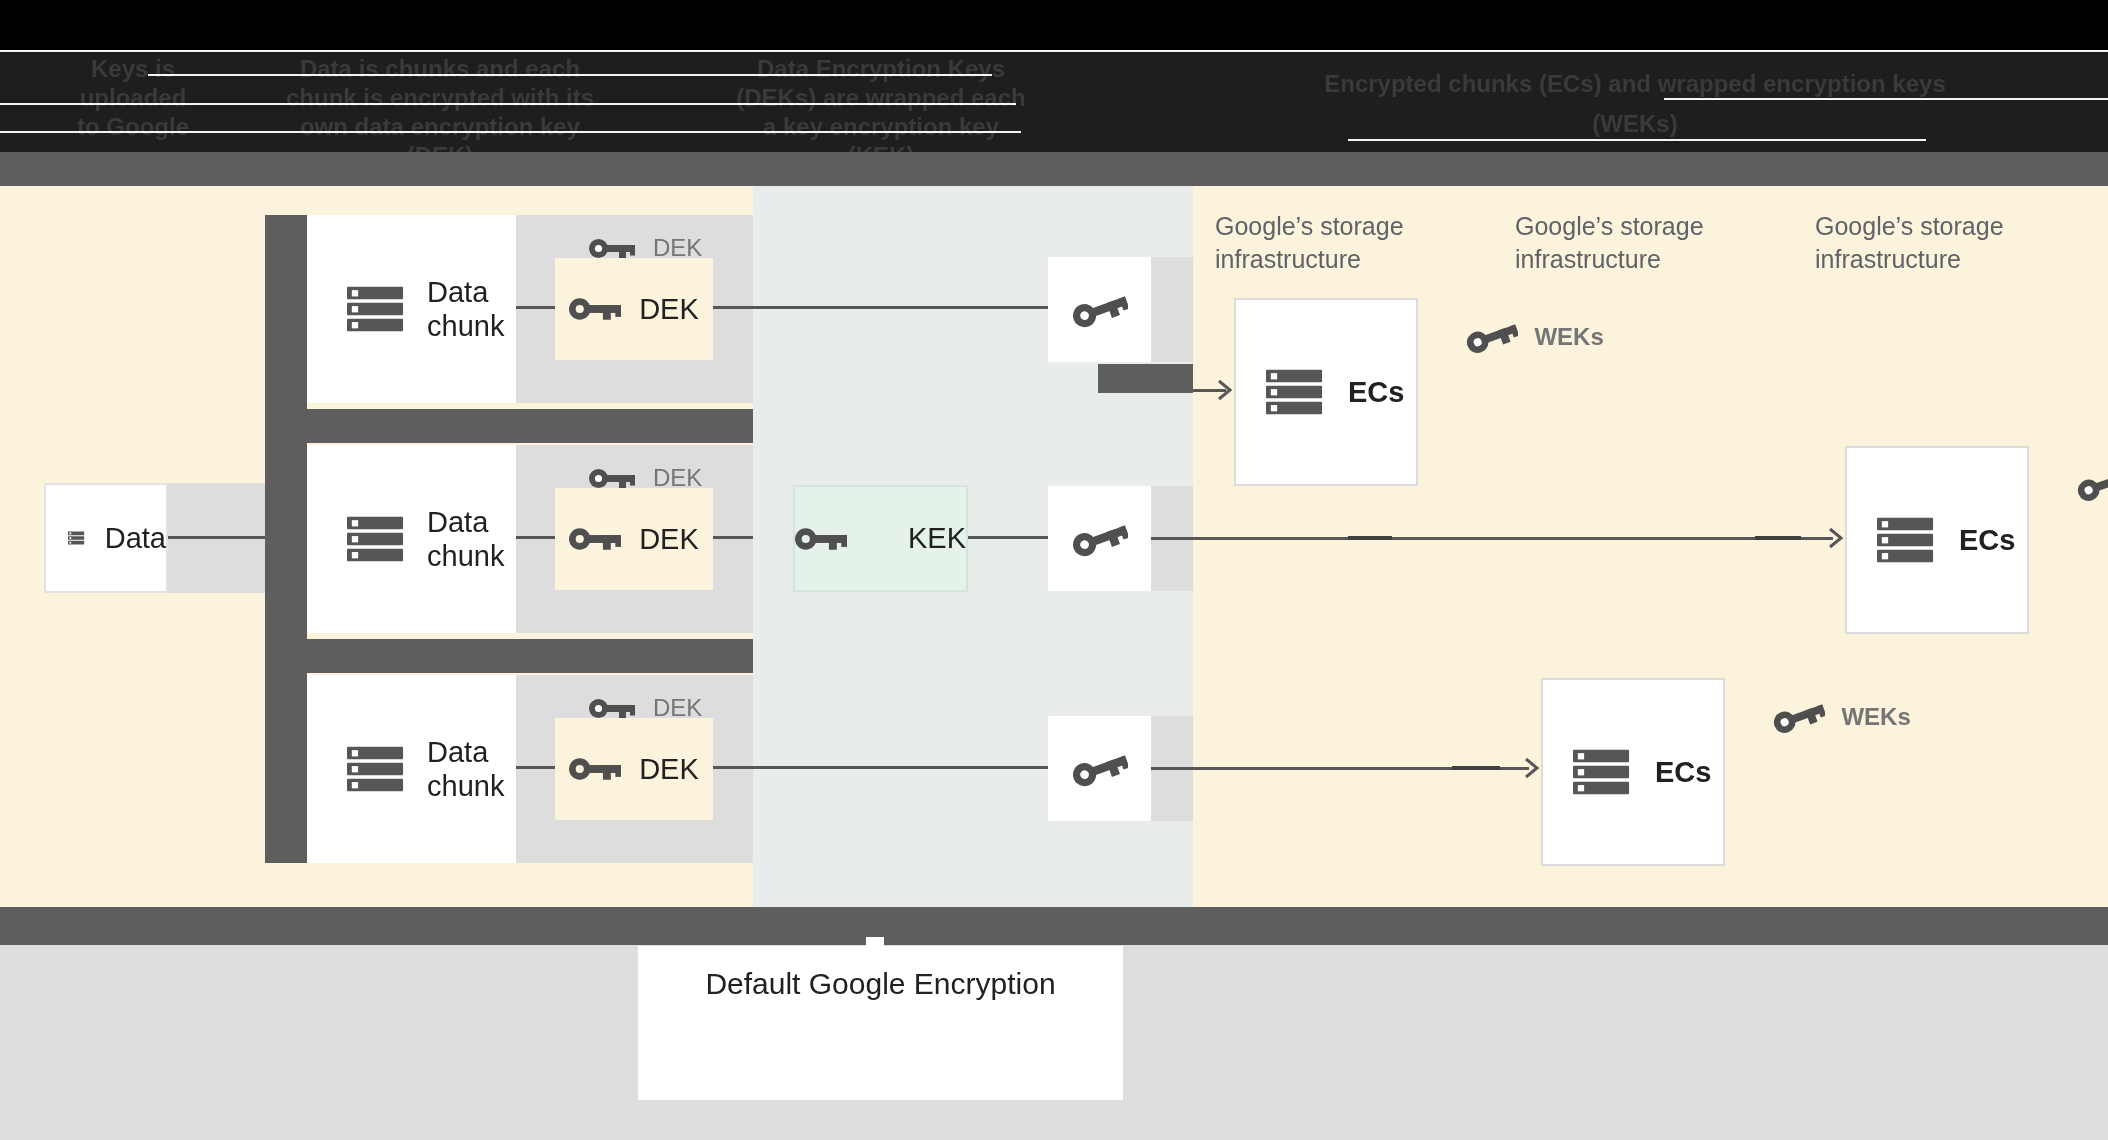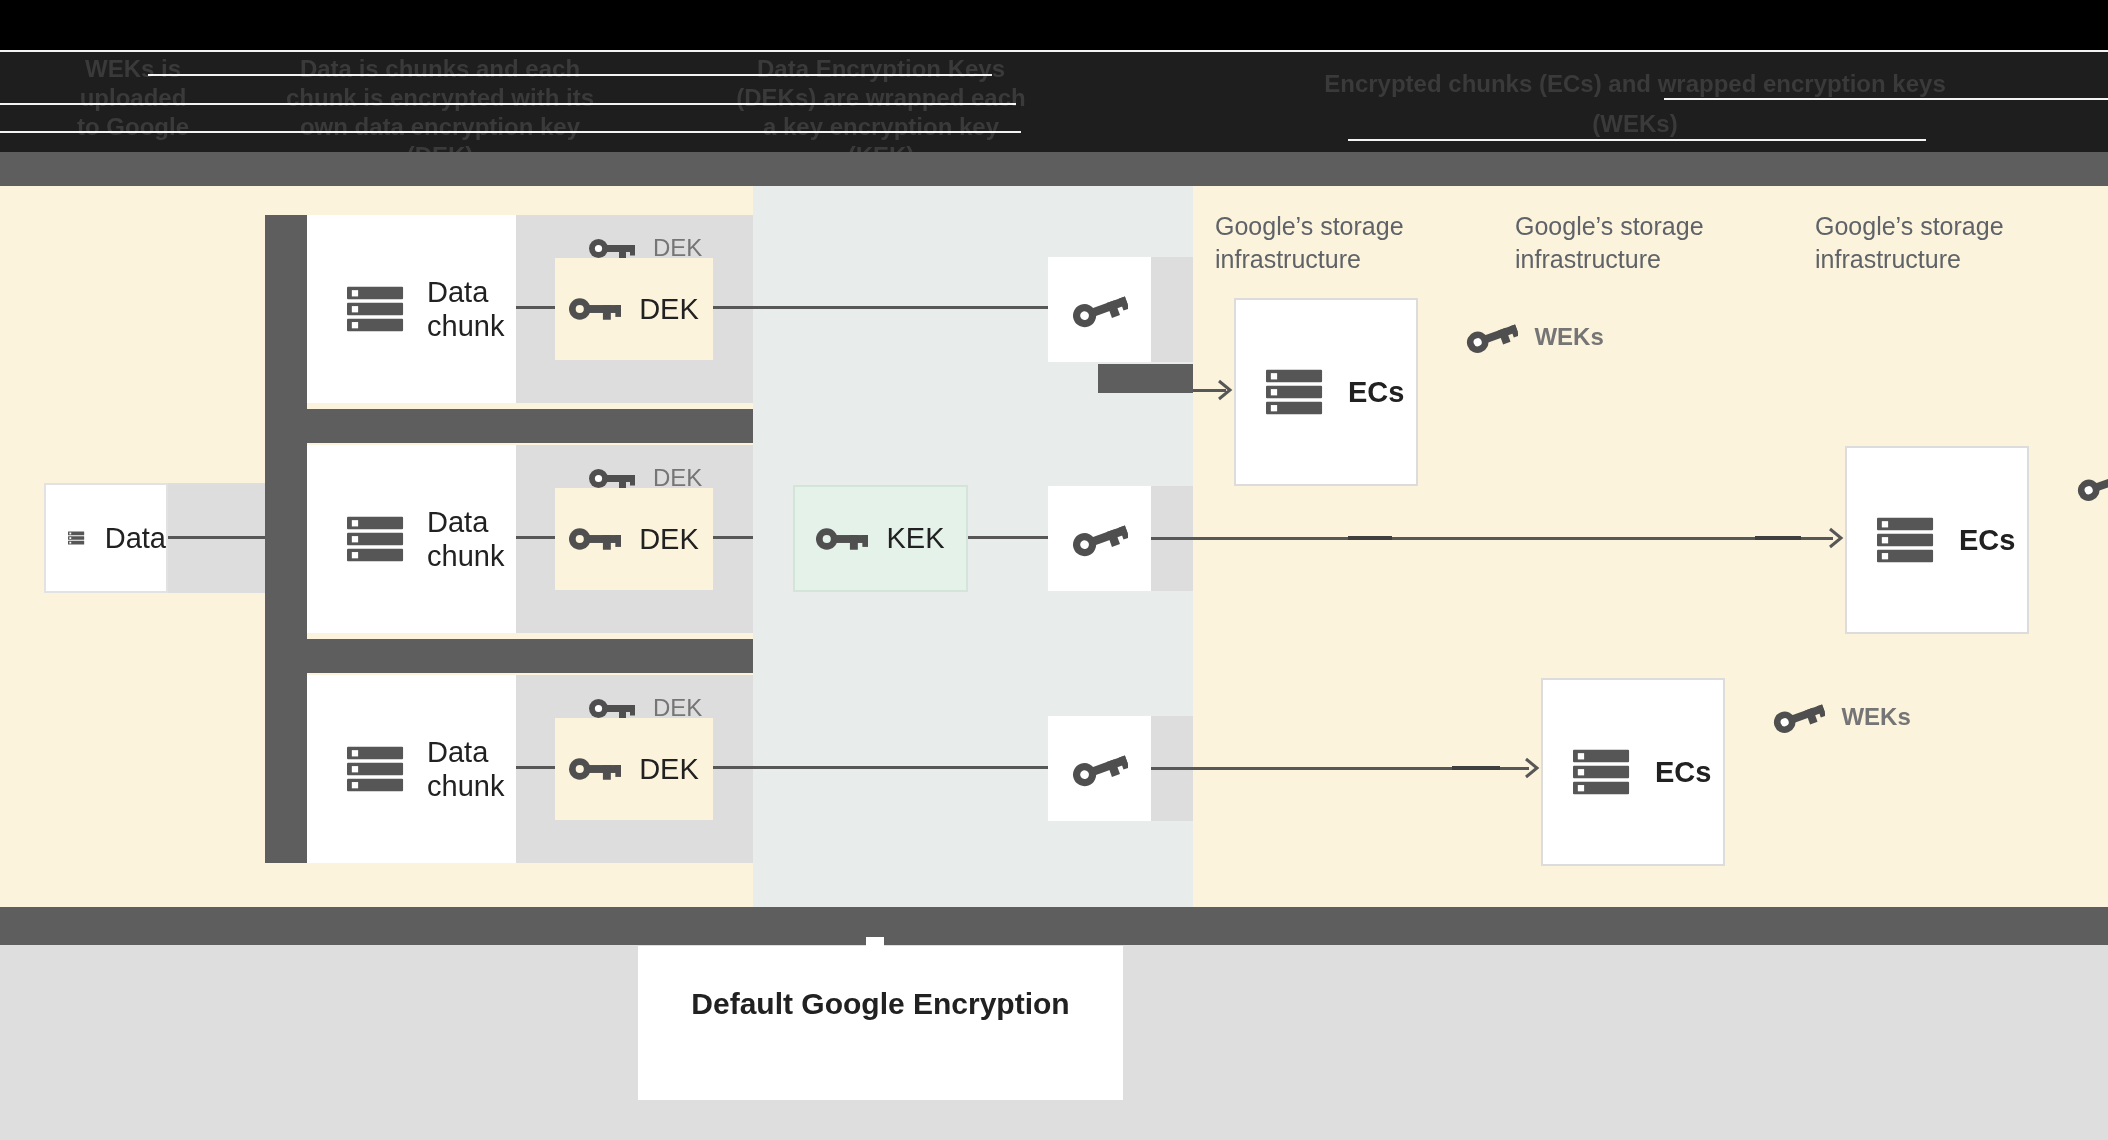--- a/index.html
+++ b/index.html
@@ -42,21 +42,21 @@
 
   .icon-dark{color:#565656;}
   .icon-key{color:#4f4f4f;}
   .hole{fill:#fff;}
   .cream-box .hole{fill:#fbf3dc;}
   .green-box .hole{fill:#e4f2ea;}
 
   
   .caption{left:638px;top:946px;width:485px;height:154px;background:#fff;
            text-align:center;color:#212121;font-size:30px;}
-  .caption .t{font-weight:bold;margin-top:41px;}
+  .caption .t{font-weight:normal;margin-top:21px;}
   .caption .b1{margin-top:26px;line-height:32px;}
   .caption .b2{font-weight:bold;line-height:32px;}
 </style>
 </head>
 <body>
 
 <svg width="0" height="0" style="position:absolute">
   <defs>
     <g id="stack-icon-def">
       <rect x="0" y="0" width="58" height="13" rx="1" fill="currentColor"></rect>
@@ -74,21 +74,21 @@
     </g>
   </defs>
 </svg>
 
 <div class="stage">
 
   <div class="abs hdr-bg"></div>
   <div class="abs hdr-strip"></div>
 
   <div class="abs ann" style="left:58px;top:54px;width:150px;">
-    <div>WEKs is</div>
+    <div>Keys is</div>
     <div>uploaded</div>
     <div>to Google</div>
   </div>
   <div class="abs ann" style="left:280px;top:54px;width:320px;">
     <div>Data is chunks and each</div>
     <div>chunk is encrypted with its</div>
     <div>own data encryption key (DEK)</div>
   </div>
   <div class="abs ann" style="left:728px;top:54px;width:306px;">
     <div>Data Encryption Keys</div>
@@ -223,21 +223,21 @@
     <span class="label-dark" style="margin-left:18px;">DEK</span>
   </div>
   <div class="abs cream-box hflex" style="left:555px;top:718px;width:158px;height:102px;justify-content:center;">
     <svg width="52" height="26" viewBox="0 0 46 23" class="icon-key">
         <use href="#key-icon-def"></use>
         <circle class="hole" cx="9.5" cy="11.5" r="3.6"></circle>
       </svg>
     <span class="label-dark" style="margin-left:18px;">DEK</span>
   </div>
 
-  <div class="abs green-box hflex" style="left:793px;top:485px;width:175px;height:107px;justify-content:center;">
+  <div class="abs green-box hflex" style="left:793px;top:485px;width:175px;height:107px;justify-content:space-between;">
     <svg width="52" height="26" viewBox="0 0 46 23" class="icon-key">
         <use href="#key-icon-def"></use>
         <circle class="hole" cx="9.5" cy="11.5" r="3.6"></circle>
       </svg>
     <span class="label-dark" style="margin-left:18px;">KEK</span>
   </div>
 
   <div class="abs wbox hflex" style="left:1048px;top:257px;width:103px;height:105px;justify-content:center;">
     <svg width="56" height="40" viewBox="0 0 46 23" class="icon-key">
         <g transform="rotate(-20 23 11.5)">

